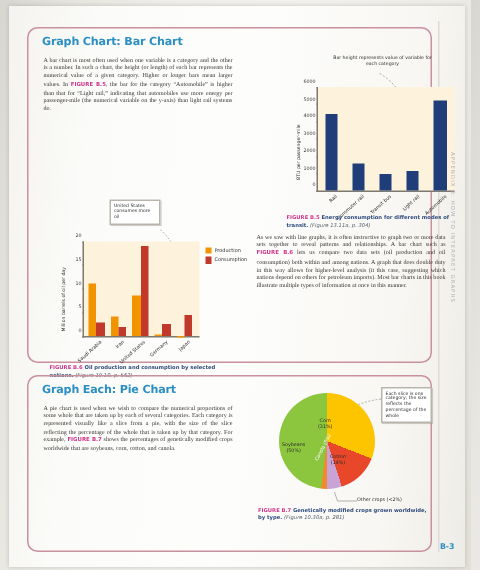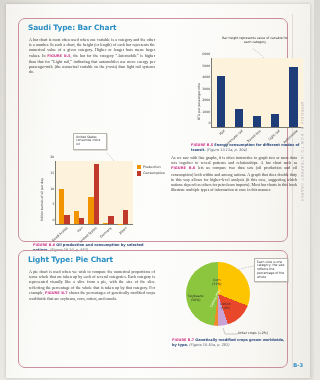--- a/index.html
+++ b/index.html
@@ -190,21 +190,21 @@
   .vrule { position: absolute; right: 18px; top: 10px; bottom: 10px; width: 0.5px; background: #e1d8da; }
 </style>
 </head>
 <body>
 
 <div class="page">
 
   <div class="vrule"></div>
 
   <div class="section" id="sec-bar">
-    <div class="sec-title">Saudi Type: Bar Chart</div>
+    <div class="sec-title">Graph Chart: Bar Chart</div>
 
     <div class="body-text" id="text-bar">
       <span>A bar chart is most often used when one variable is a category and the other is a number. In such a chart, the height (or length) of each bar represents the numerical value of a given category. Higher or longer bars mean larger values. In </span><span class="figref">FIGURE B.5</span><span>, the bar for the category “Automobile” is higher than that for “Light rail,” indicating that automobiles use more energy per passenger-mile (the numerical variable on the y-axis) than light rail systems do.</span>
     </div>
 
     <div id="figB5">
 
       <div class="annot-note" style="left:28px; top:-12px; width:72px;">Bar height represents value of variable for each category</div>
 
       <svg style="position:absolute; left:0; top:0; width:118px; height:104px; overflow:visible;">
@@ -313,21 +313,21 @@
         <span class="src">(Figure 19.10, p. 562)</span>
       </div>
     </div>
 
     <div class="body-text" id="text-mid">
       <span>As we saw with line graphs, it is often instructive to graph two or more data sets together to reveal patterns and relationships. A bar chart such as </span><span class="figref">FIGURE B.6</span><span> lets us compare two data sets (oil production and oil consumption) both within and among nations. A graph that does double duty in this way allows for higher-level analysis (it this case, suggesting which nations depend on others for petroleum imports). Most bar charts in this book illustrate multiple types of information at once in this manner.</span>
     </div>
   </div>
 
   <div class="section" id="sec-pie">
-    <div class="sec-title">Light Type: Pie Chart</div>
+    <div class="sec-title">Graph Each: Pie Chart</div>
 
     <div class="body-text" id="text-pie">
       <span>A pie chart is used when we wish to compare the numerical proportions of some whole that are taken up by each of several categories. Each category is represented visually like a slice from a pie, with the size of the slice reflecting the percentage of the whole that is taken up by that category. For example, </span><span class="figref">FIGURE B.7</span><span> shows the percentages of genetically modified crops worldwide that are soybeans, corn, cotton, and canola.</span>
     </div>
   </div>
 
   <div id="figB7">
 
     <div class="annot-box" style="left:78px; top:2px; width:34px;">Each slice is one category; the size reflects the percentage of the whole</div>
     <svg style="position:absolute; left:0; top:0; width:122px; height:92px; overflow:visible;">

